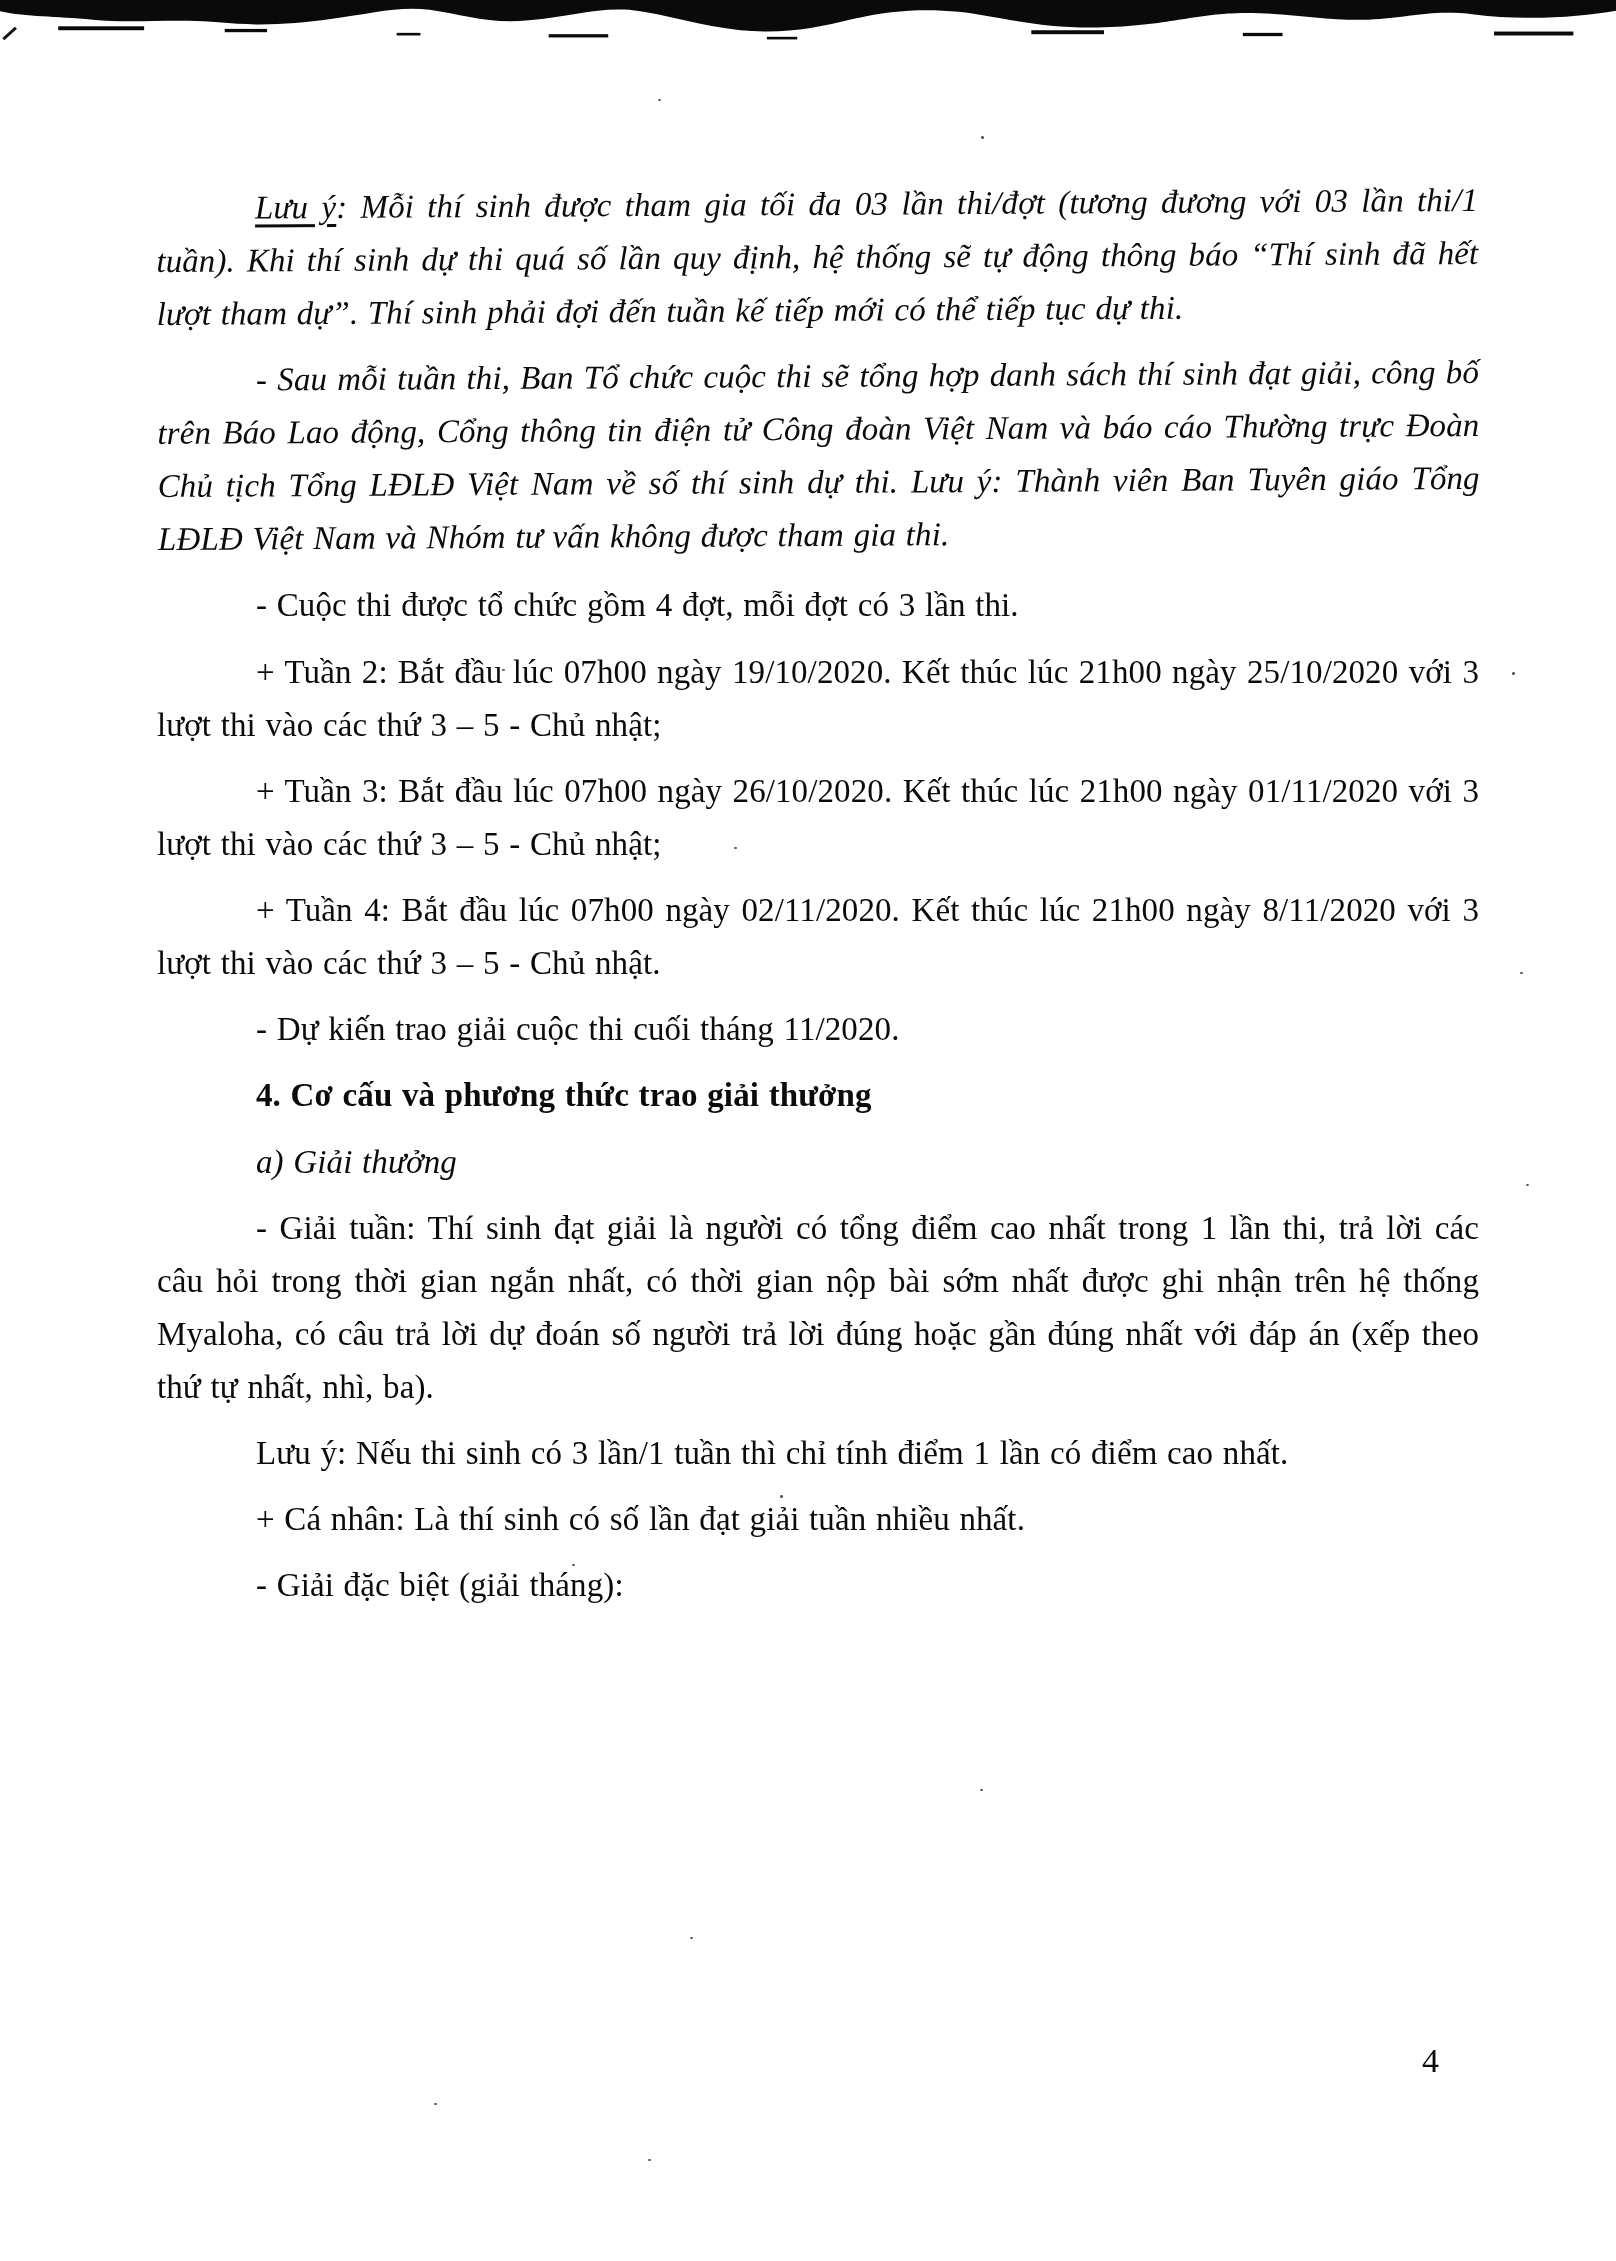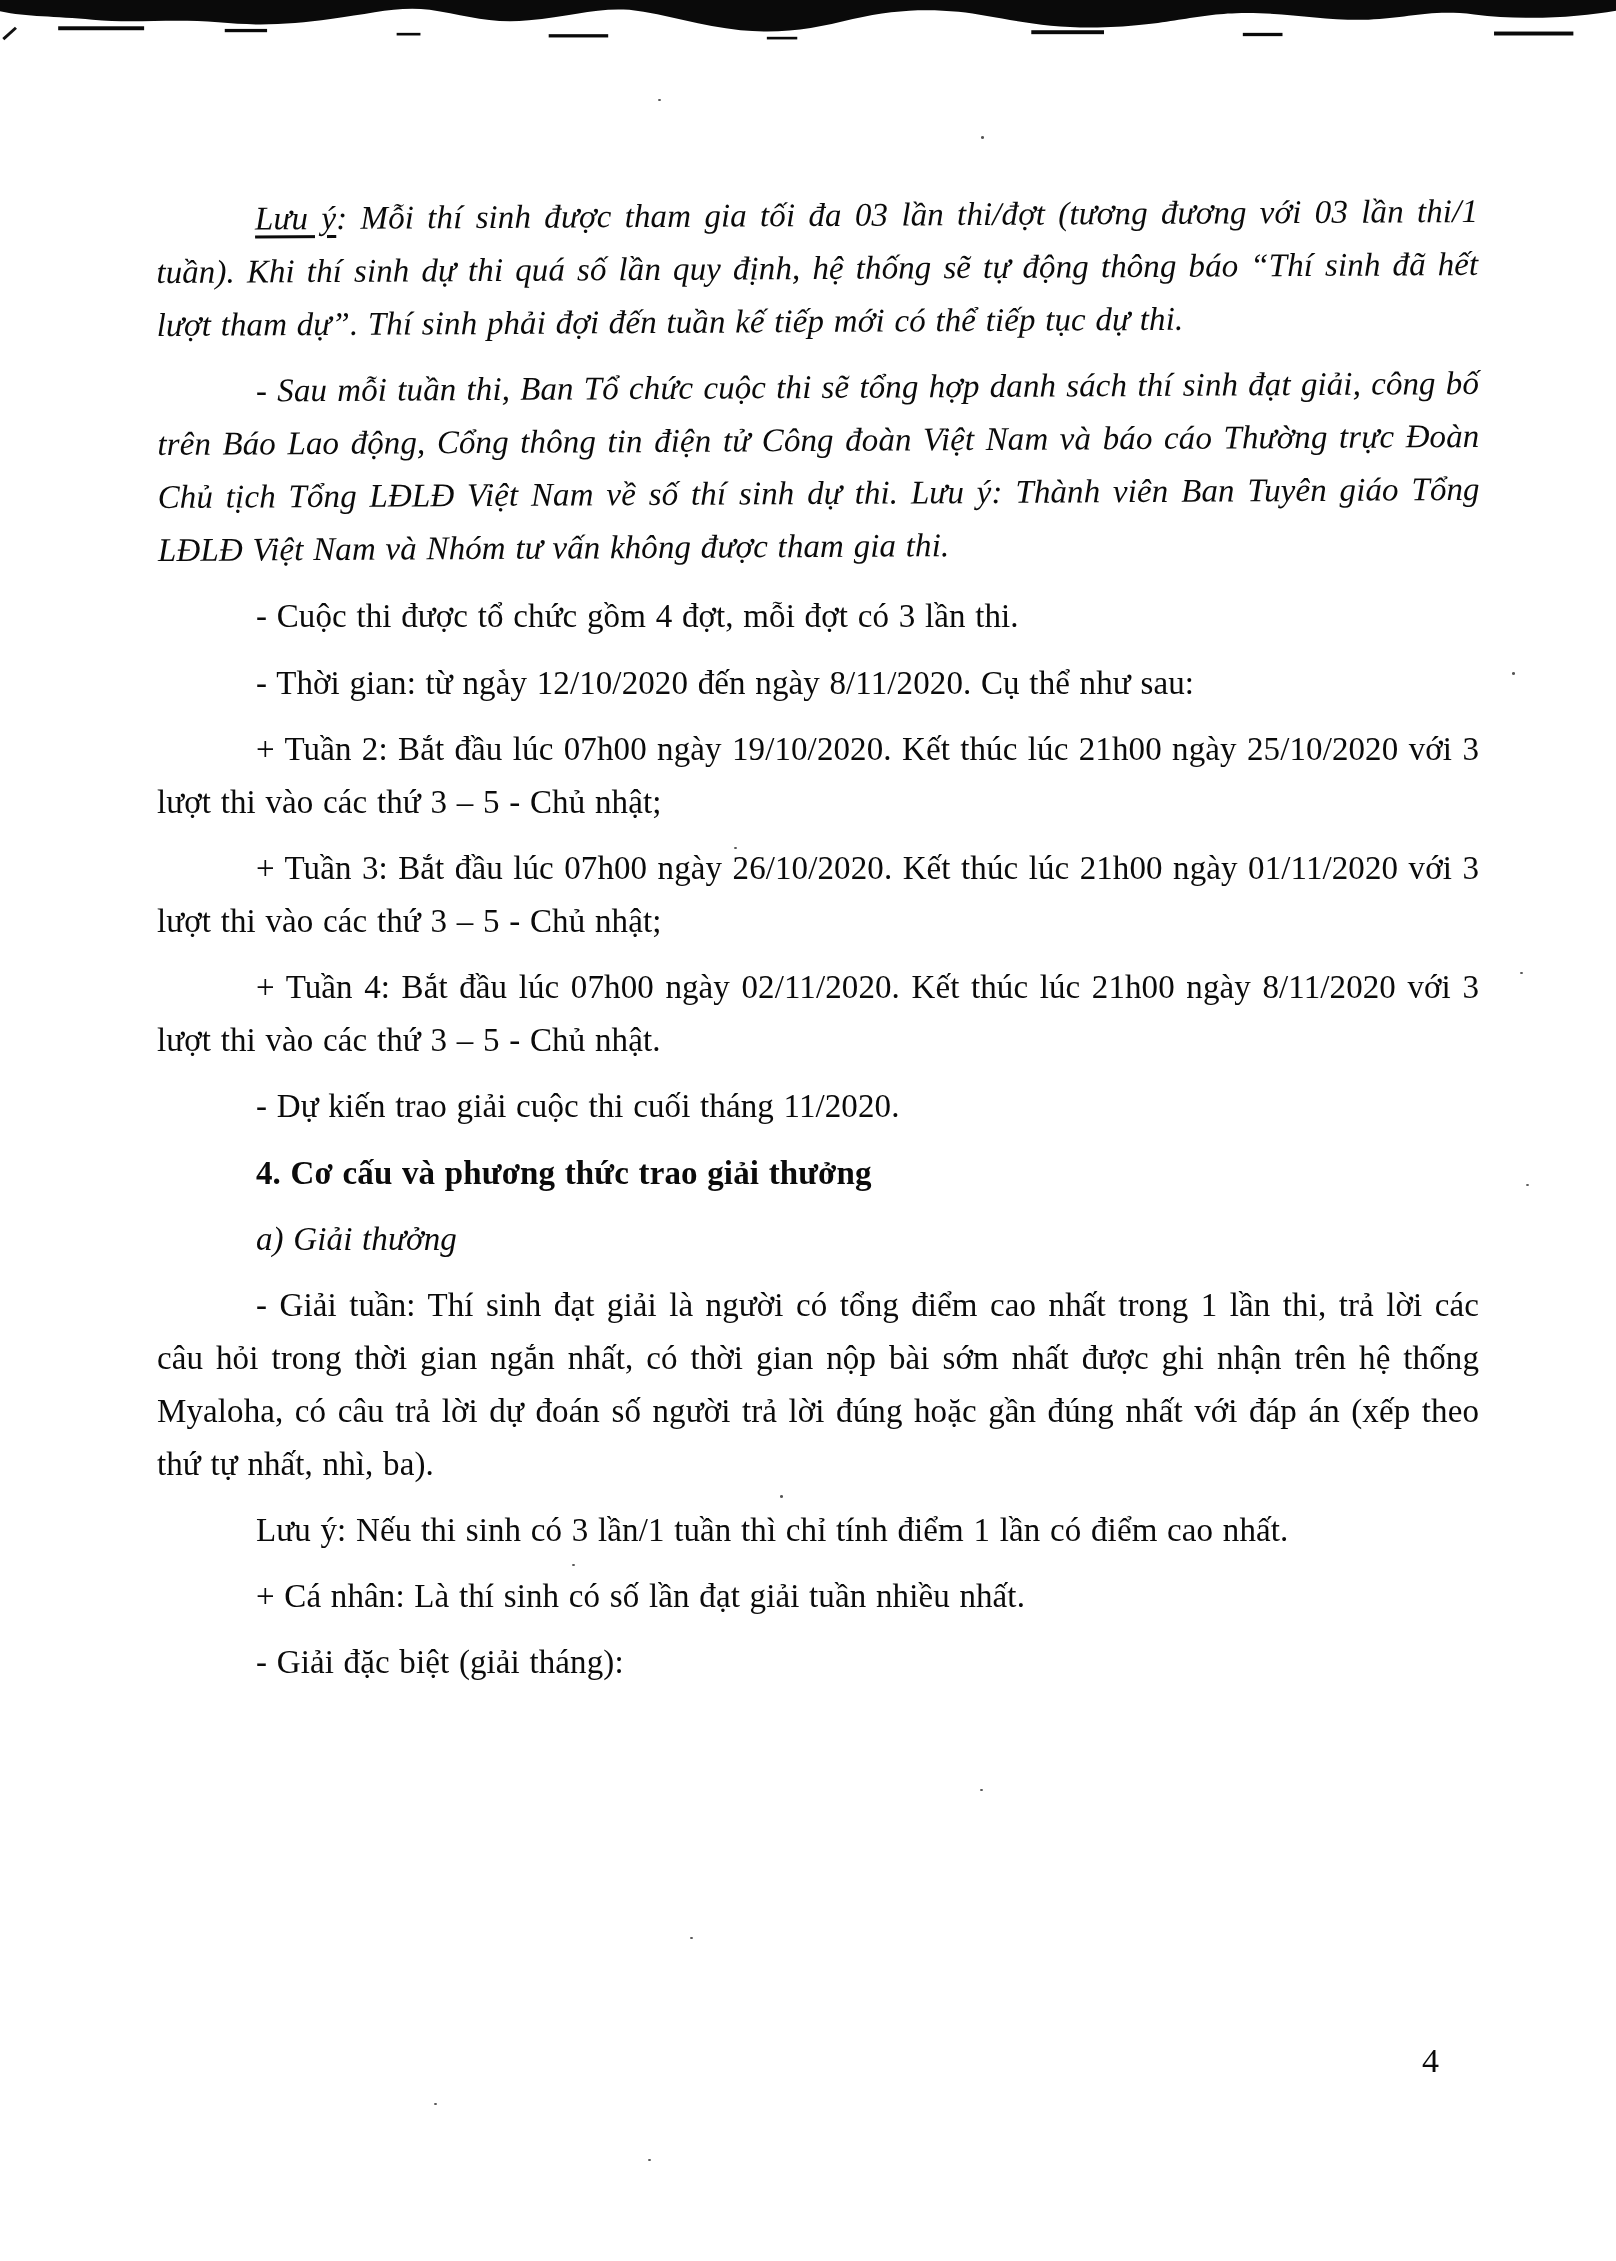--- a/index.html
+++ b/index.html
@@ -21,21 +21,21 @@
   .corner-mark {
     position: absolute;
     left: 1.3px; top: 32px;
     width: 17px; height: 2.6px;
     background: #111;
     transform: rotate(-42deg);
   }
   .content {
     position: absolute;
     left: 157px;
-    top: 193px;
+    top: 182px;
     width: 1322px;
   }
   .para, .heading {
     margin: 0 0 13.2px 0;
     font-size: 33px;
     line-height: 53px;
     text-align: justify;
     text-indent: 99px;
     letter-spacing: 0.1px;
     word-spacing: 1.3px;
@@ -96,21 +96,20 @@
 
     <div class="tilt-block">
       <p class="para italic"><span class="underline">Lưu ý</span><span>: Mỗi thí sinh được tham gia tối đa 03 lần thi/đợt (tương đương với 03 lần thi/1 tuần). Khi thí sinh dự thi quá số lần quy định, hệ thống sẽ tự động thông báo “Thí sinh đã hết lượt tham dự”. Thí sinh phải đợi đến tuần kế tiếp mới có thể tiếp tục dự thi.</span></p>
 
       <p class="para italic">- Sau mỗi tuần thi, Ban Tổ chức cuộc thi sẽ tổng hợp danh sách thí sinh đạt giải, công bố trên Báo Lao động, Cổng thông tin điện tử Công đoàn Việt Nam và báo cáo Thường trực Đoàn Chủ tịch Tổng LĐLĐ Việt Nam về số thí sinh dự thi. Lưu ý: Thành viên Ban Tuyên giáo Tổng LĐLĐ Việt Nam và Nhóm tư vấn không được tham gia thi.</p>
     </div>
 
 
     <p class="para">- Cuộc thi được tổ chức gồm 4 đợt, mỗi đợt có 3 lần thi.</p>
 
-    <p class="para">- Thời gian: từ ngày 12/10/2020 đến ngày 8/11/2020. Cụ thể như sau:</p>
 
 
     <p class="para">+ Tuần 2: Bắt đầu lúc 07h00 ngày 19/10/2020. Kết thúc lúc 21h00 ngày 25/10/2020 với 3 lượt thi vào các thứ 3 – 5 - Chủ nhật;</p>
 
     <p class="para">+ Tuần 3: Bắt đầu lúc 07h00 ngày 26/10/2020. Kết thúc lúc 21h00 ngày 01/11/2020 với 3 lượt thi vào các thứ 3 – 5 - Chủ nhật;</p>
 
     <p class="para">+ Tuần 4: Bắt đầu lúc 07h00 ngày 02/11/2020. Kết thúc lúc 21h00 ngày 8/11/2020 với 3 lượt thi vào các thứ 3 – 5 - Chủ nhật.</p>
 
     <p class="para">- Dự kiến trao giải cuộc thi cuối tháng 11/2020.</p>
 

